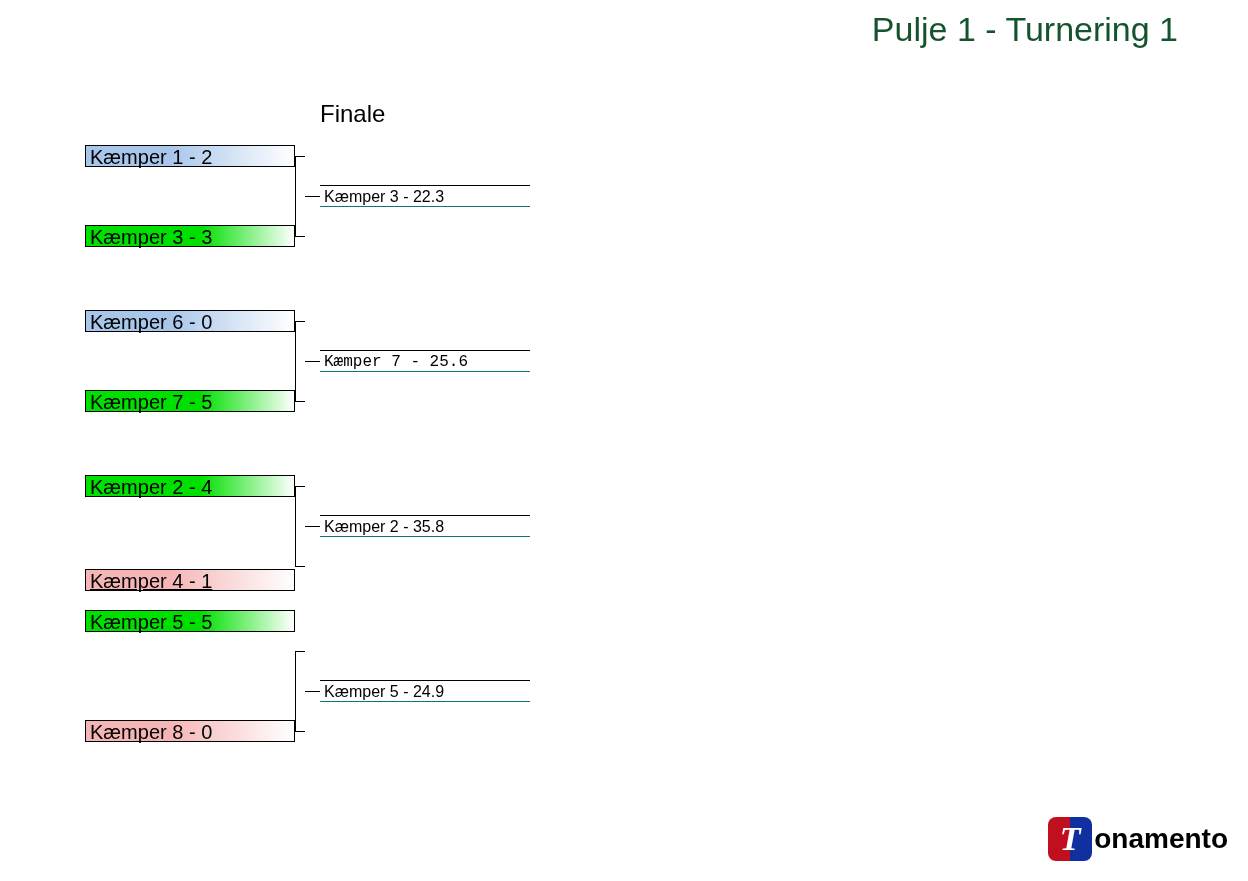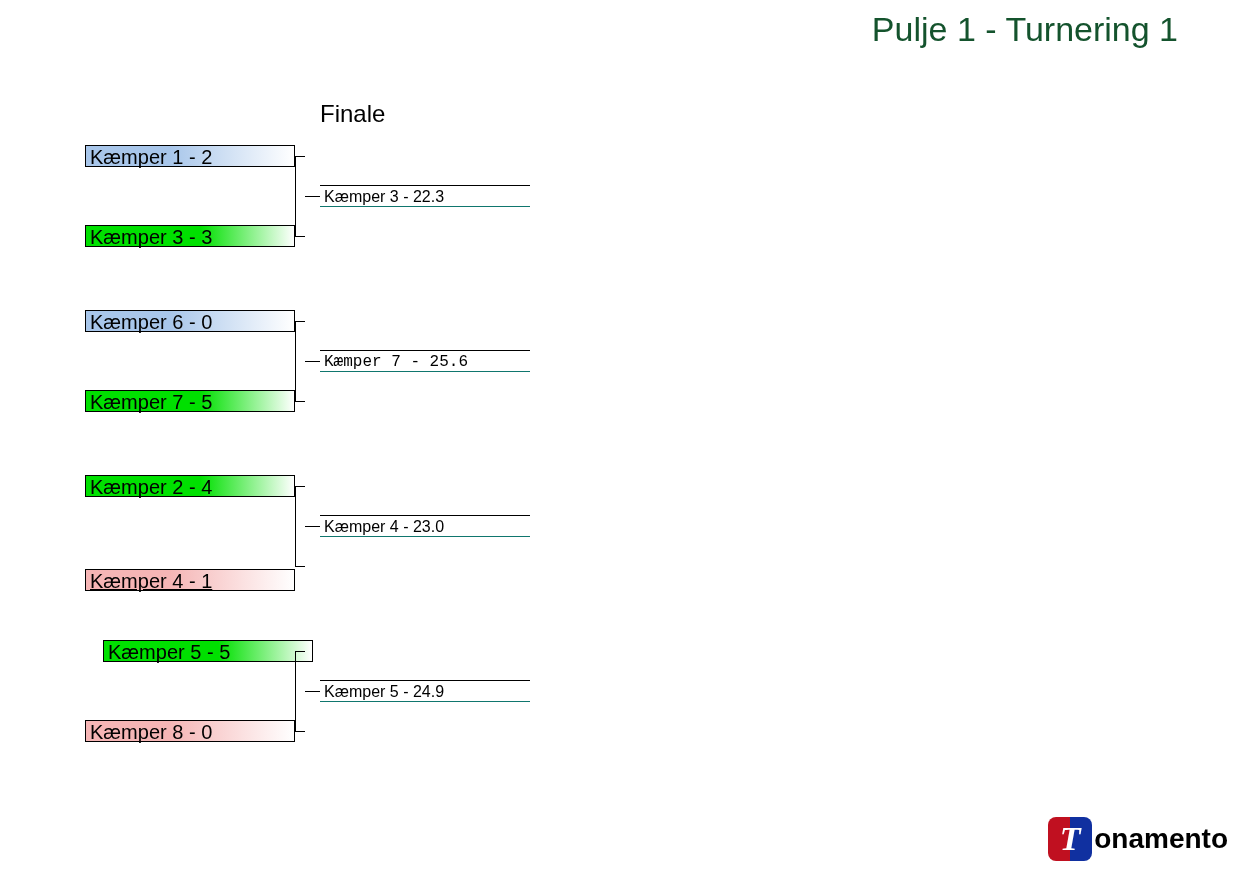--- a/index.html
+++ b/index.html
@@ -98,27 +98,27 @@
 <div class="slot blue" style="left:85px; top:310px;">Kæmper 6 - 0</div>
 <div class="slot green" style="left:85px; top:390px;">Kæmper 7 - 5</div>
 <div class="result" style="left:320px; top:350px;font-family:Liberation Mono, monospace;">Kæmper 7 - 25.6</div>
 <div class="conn" style="left:295px; top:321px; width:1px; height:80px;"></div>
 <div class="conn" style="left:295px; top:321px; width:10px; height:1px;"></div>
 <div class="conn" style="left:295px; top:401px; width:10px; height:1px;"></div>
 <div class="conn" style="left:305px; top:361px; width:15px; height:1px;"></div>
 
 <div class="slot green" style="left:85px; top:475px;">Kæmper 2 - 4</div>
 <div class="slot red" style="left:85px; top:569px;text-decoration:underline;">Kæmper 4 - 1</div>
-<div class="result" style="left:320px; top:515px;">Kæmper 4 - 23.0</div>
+<div class="result" style="left:320px; top:515px;">Kæmper 2 - 35.8</div>
 <div class="conn" style="left:295px; top:486px; width:1px; height:80px;"></div>
 <div class="conn" style="left:295px; top:486px; width:10px; height:1px;"></div>
 <div class="conn" style="left:295px; top:566px; width:10px; height:1px;"></div>
 <div class="conn" style="left:305px; top:526px; width:15px; height:1px;"></div>
 
-<div class="slot green" style="left:85px; top:640px;margin-left:18px;">Kæmper 5 - 5</div>
+<div class="slot green" style="left:85px; top:610px;">Kæmper 5 - 5</div>
 <div class="slot red" style="left:85px; top:720px;">Kæmper 8 - 0</div>
 <div class="result" style="left:320px; top:680px;">Kæmper 5 - 24.9</div>
 <div class="conn" style="left:295px; top:651px; width:1px; height:80px;"></div>
 <div class="conn" style="left:295px; top:651px; width:10px; height:1px;"></div>
 <div class="conn" style="left:295px; top:731px; width:10px; height:1px;"></div>
 <div class="conn" style="left:305px; top:691px; width:15px; height:1px;"></div>
 
 <div class="logo">
   <div class="logo-badge">T</div>
   <div class="logo-text">onamento</div>

